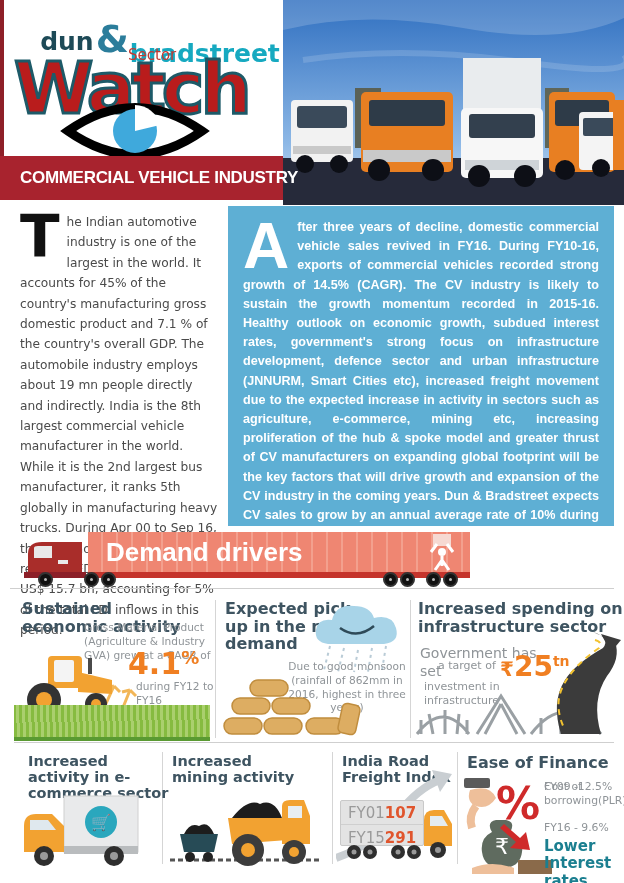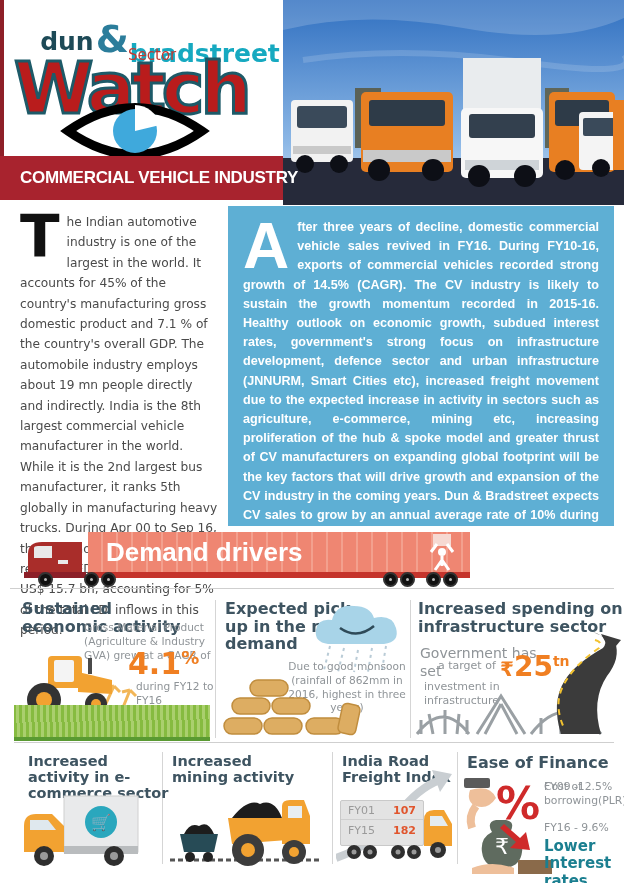--- a/index.html
+++ b/index.html
@@ -59,21 +59,21 @@
   .big-orange{position:absolute;color:#f07f22;font-weight:bold;}
   .grass{position:absolute;left:14px;top:705px;width:196px;height:32px;
          background:repeating-linear-gradient(88deg,#86bb40 0 3px,#aacf6e 3px 6px);
          border-bottom:4px solid #5a9a32;}
   .rupee-big{color:#f07f22;font-weight:bold;}
   .teal-text{position:absolute;color:#1b7f90;font-weight:bold;font-size:15px;line-height:1.15;}
 
   
   .freight-trailer{position:absolute;left:340px;top:800px;width:82px;height:44px;background:#e3e3e3;
                    border:1px solid #c9c9c9;border-radius:2px;}
-  .freight-row{display:flex;justify-content:space-between;padding:3px 7px 0 7px;font-size:11px;}
+  .freight-row{display:flex;justify-content:center;padding:3px 7px 0 7px;font-size:15px;}
   .freight-row .yr{color:#9a9a9a;}
   .freight-row .val{color:#e0552d;font-weight:bold;}
   .freight-row.r2{border-top:1px solid #cfcfcf;margin-top:2px;padding-top:4px;}
 
   svg{display:block;}
 </style>
 </head>
 <body>
 
 <div class="page">
@@ -293,21 +293,21 @@
     <path d="M0,92 Q40,78 62,48 Q82,22 104,14" stroke="#c9ced2" stroke-width="8" fill="none"></path>
     <path d="M96,4 L116,8 L104,26 Z" fill="#c9ced2"></path>
   </svg>
   <div class="freight-trailer">
     <div class="freight-row">
       <span class="yr">FY01</span>
       <span class="val">107</span>
     </div>
     <div class="freight-row r2">
       <span class="yr">FY15</span>
-      <span class="val">182</span>
+      <span class="val">291</span>
     </div>
   </div>
   <svg style="position:absolute;left:422px;top:796px" width="34" height="70" viewBox="0 0 34 70">
     <path d="M2,50 L2,24 Q2,14 12,14 L22,14 L30,28 L30,50 Z" fill="#f2a231"></path>
     <path d="M8,20 L20,20 L26,30 L8,30 Z" fill="#e4ecf1"></path>
     <circle cx="16" cy="54" r="8" fill="#2e2e2e"></circle>
       <circle cx="16" cy="54" r="3" fill="#999"></circle>
   </svg>
   <svg style="position:absolute;left:344px;top:844px" width="78" height="16" viewBox="0 0 78 16">
     <g fill="#2e2e2e">

